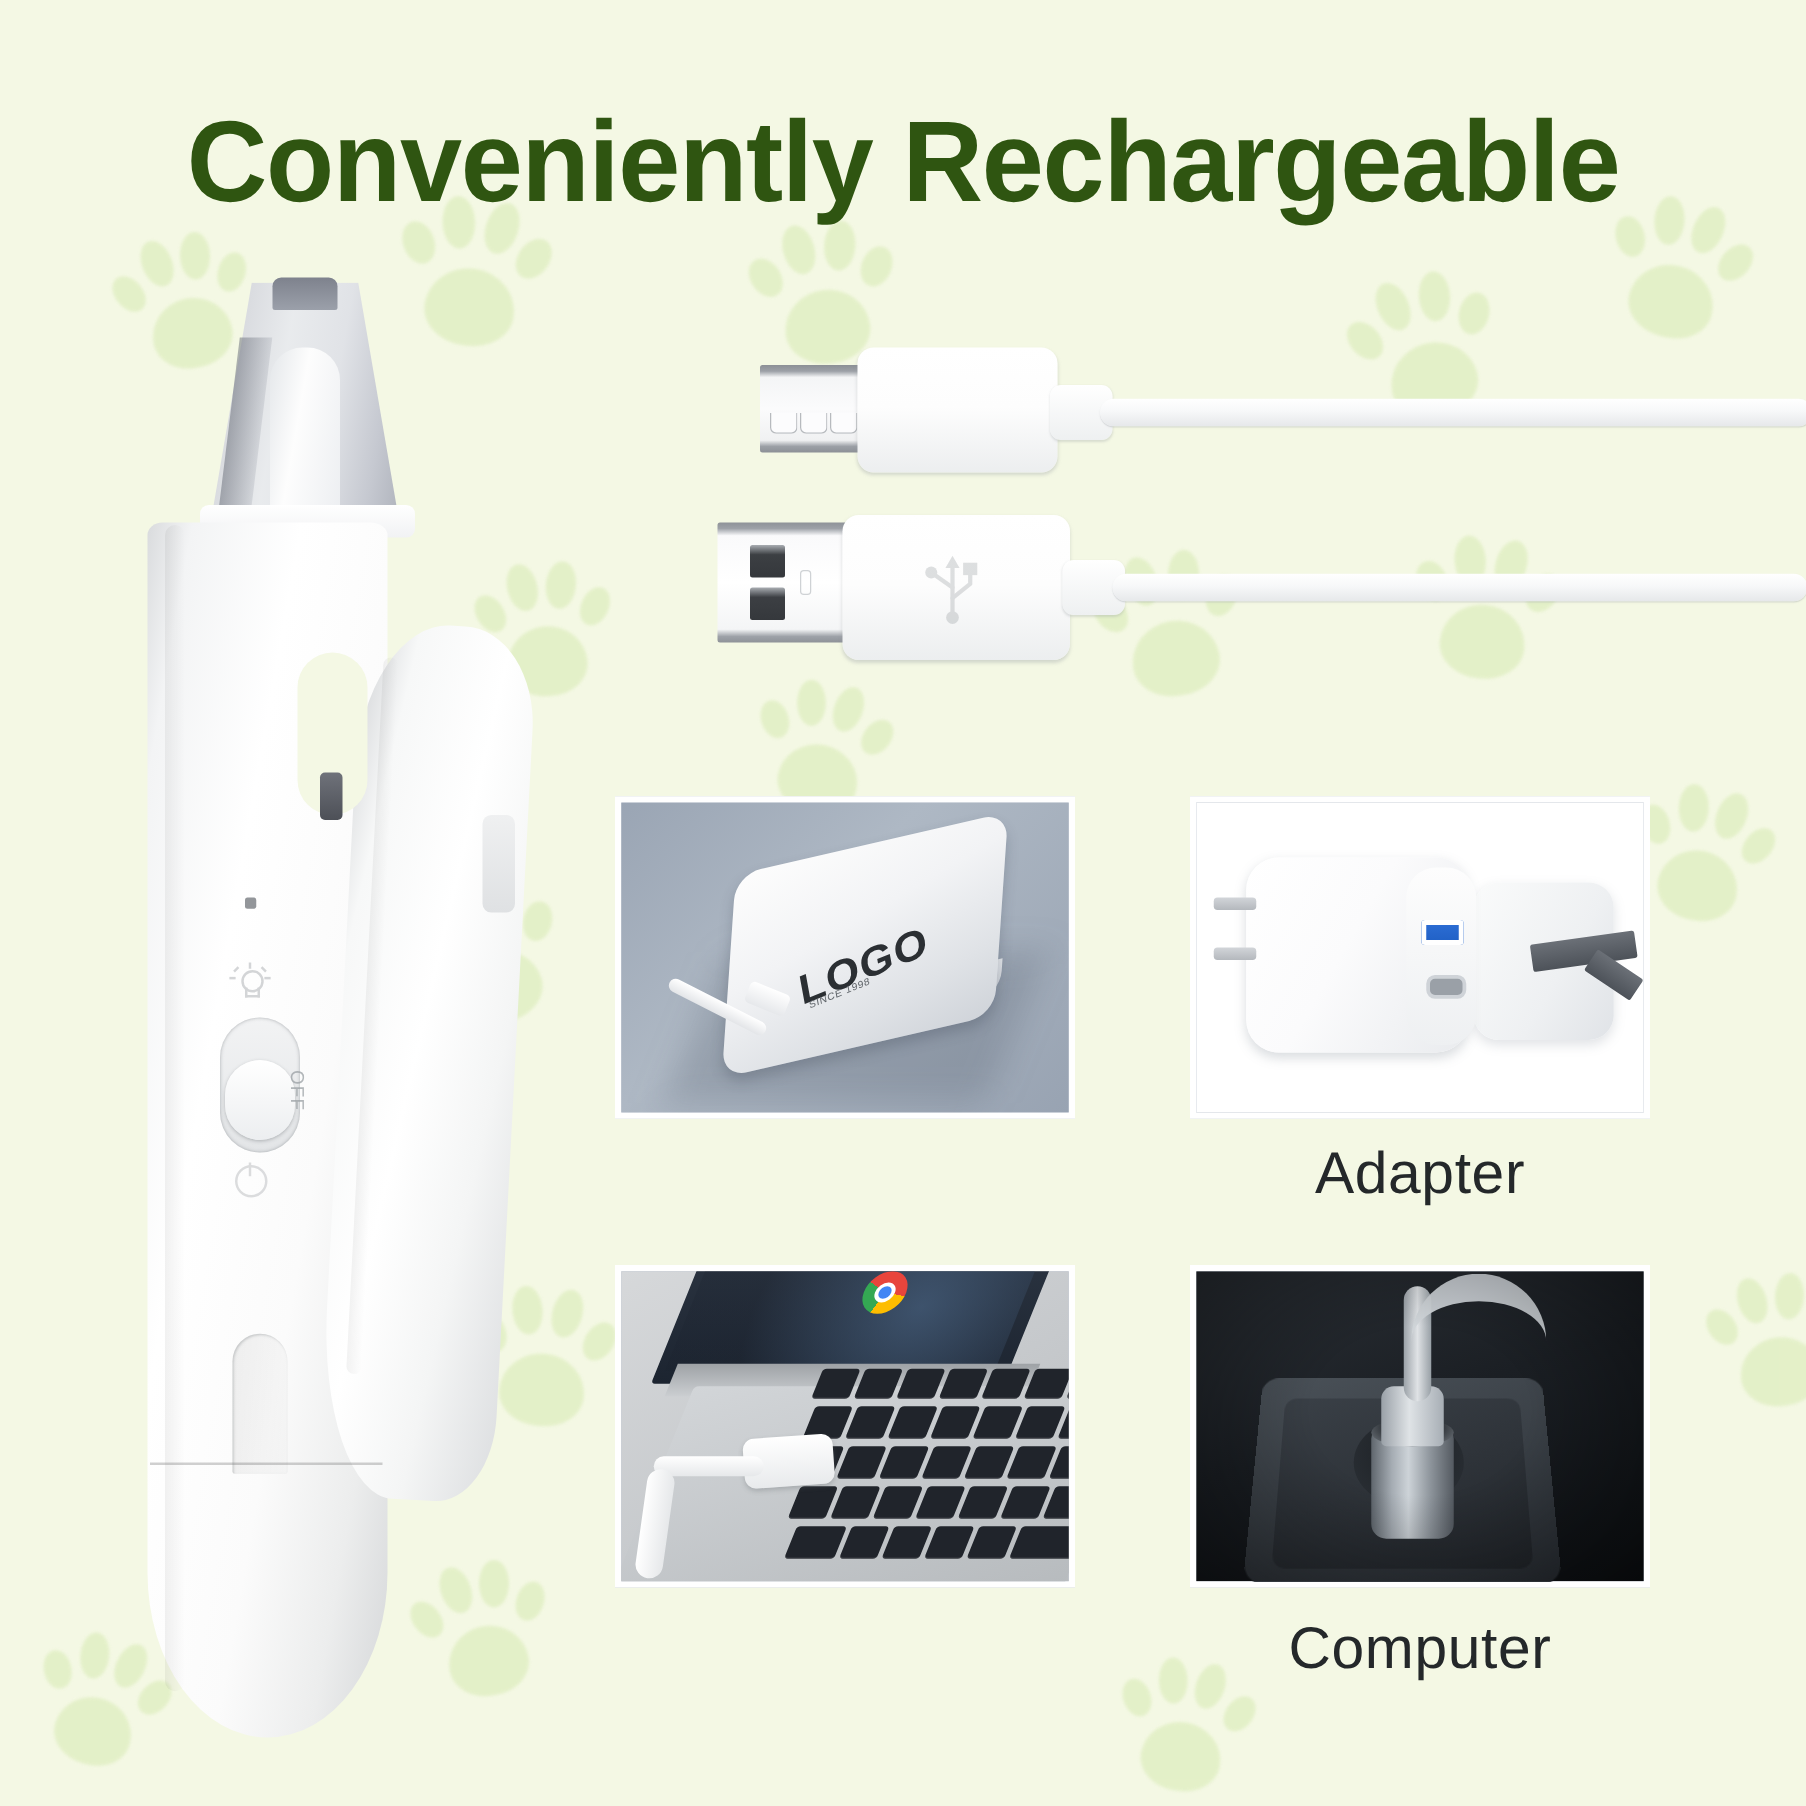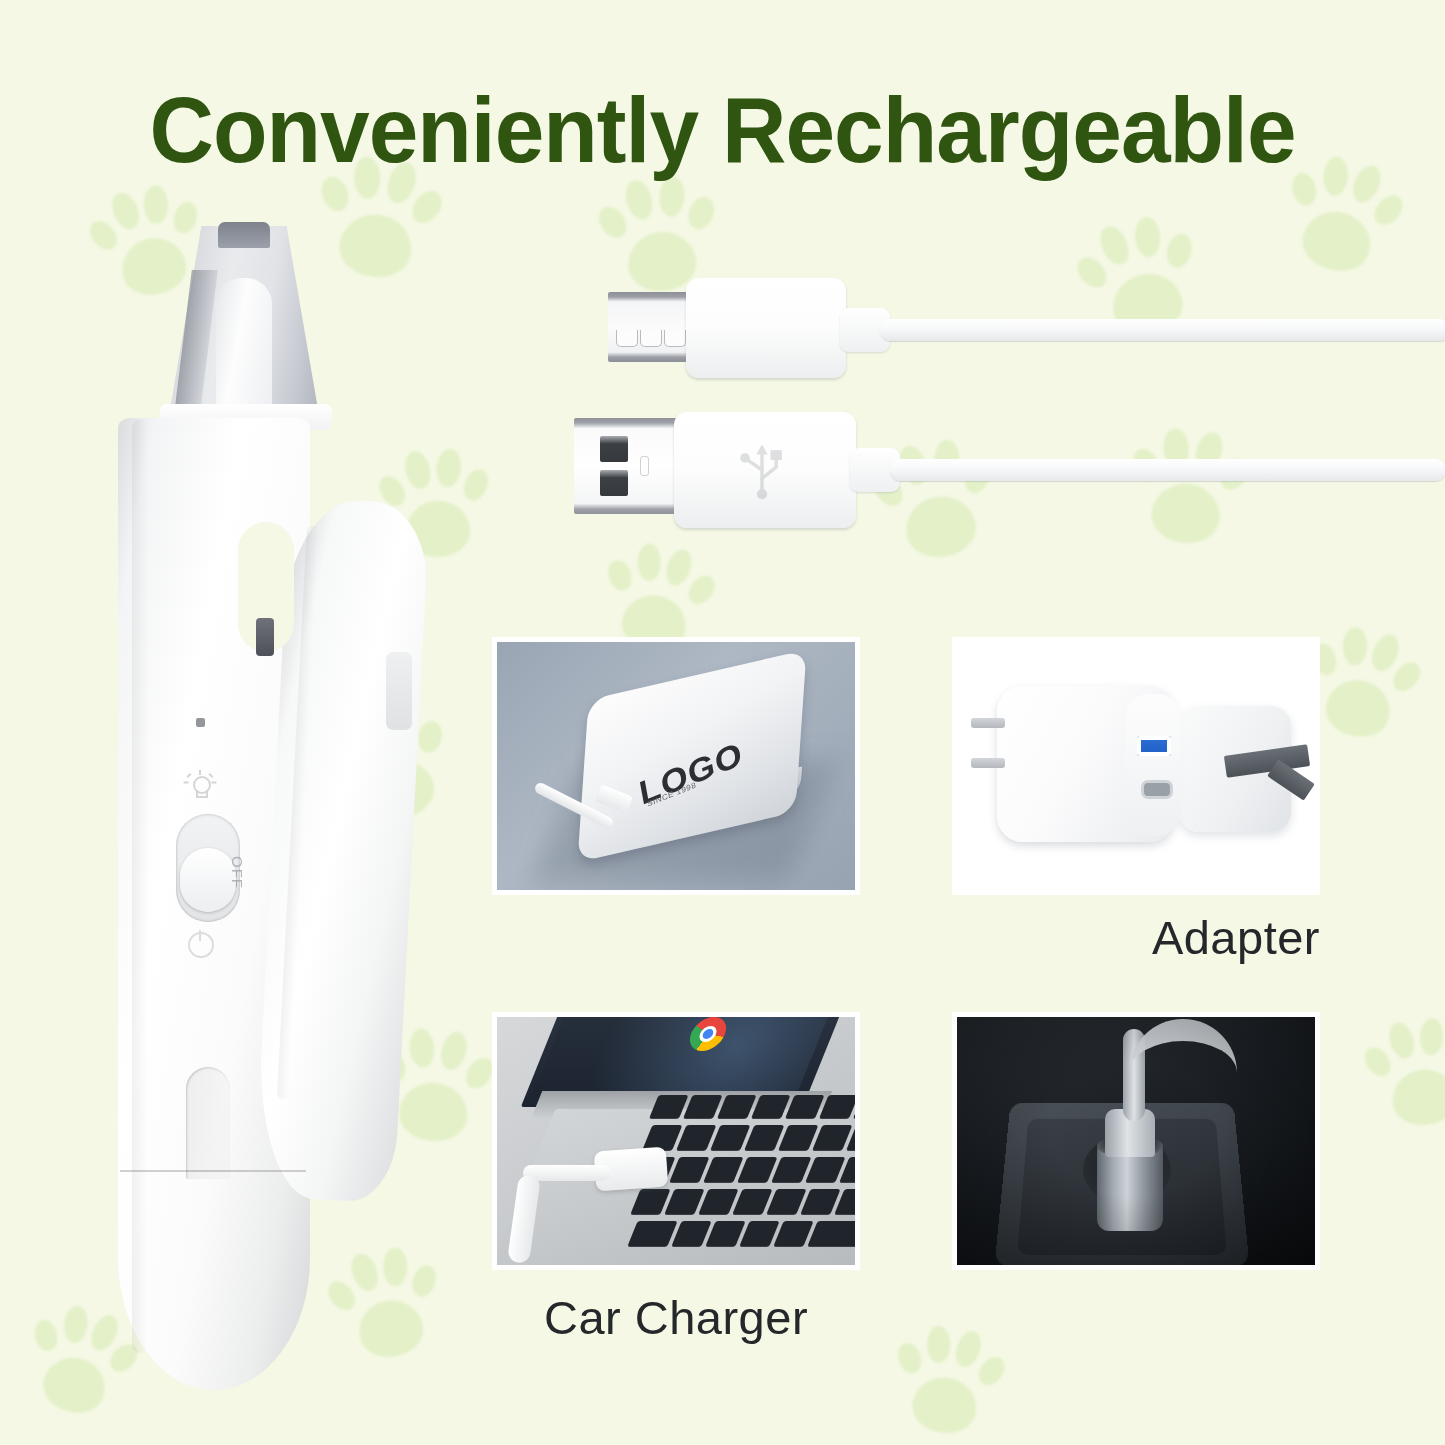--- a/index.html
+++ b/index.html
@@ -589,21 +589,21 @@
     <div class="ad-b"></div>
     <div class="ad-blade ad-blade1"></div>
     <div class="ad-blade ad-blade2"></div>
     <div class="ad-a"></div>
     <div class="ad-a-face"></div>
     <div class="ad-pin ad-pin1"></div>
     <div class="ad-pin ad-pin2"></div>
     <div class="ad-usb"></div>
     <div class="ad-usbc"></div>
   </div>
-  <div class="caption" style="left:952px;top:910px;text-align:right;">Adapter</div>
+  <div class="caption" style="left:952px;top:910px;">Adapter</div>
 
   <div class="panel" style="left:492px;top:1012px;">
     <div class="lp-bg"></div>
     <div class="lp-screen"></div>
     <div class="lp-screen-glow"></div>
     <div class="chrome"></div>
     <div class="lp-hinge"></div>
     <div class="lp-base"></div>
     <div class="lp-keys">
       <i style="left:0;top:0;width:30px;height:24px"></i>
@@ -638,28 +638,28 @@
         <i style="left:74px;top:126px;width:30px;height:26px"></i>
       <i style="left:108px;top:126px;width:30px;height:26px"></i>
         <i style="left:142px;top:126px;width:30px;height:26px"></i>
       <i style="left:176px;top:126px;width:30px;height:26px"></i>
         <i style="left:210px;top:126px;width:62px;height:26px"></i>
     </div>
     <div class="lp-plug"></div>
     <div class="lp-cord"></div>
     <div class="lp-cord2"></div>
   </div>
-  <div class="caption" style="left:492px;top:1290px;">Car Charger</div>
 
   <div class="panel" style="left:952px;top:1012px;">
     <div class="cc-bg"></div>
     <div class="cc-panel"></div>
     <div class="cc-panel-in"></div>
     <div class="cc-ring"></div>
     <div class="cc-barrel"></div>
     <div class="cc-barrel-top"></div>
     <div class="cc-plugtop"></div>
     <div class="cc-cord"></div>
     <div class="cc-cord-curve"></div>
     <div class="cc-vign"></div>
   </div>
+  <div class="caption" style="left:952px;top:1290px;">Computer</div>
 
 </div>
 
 </body></html>

